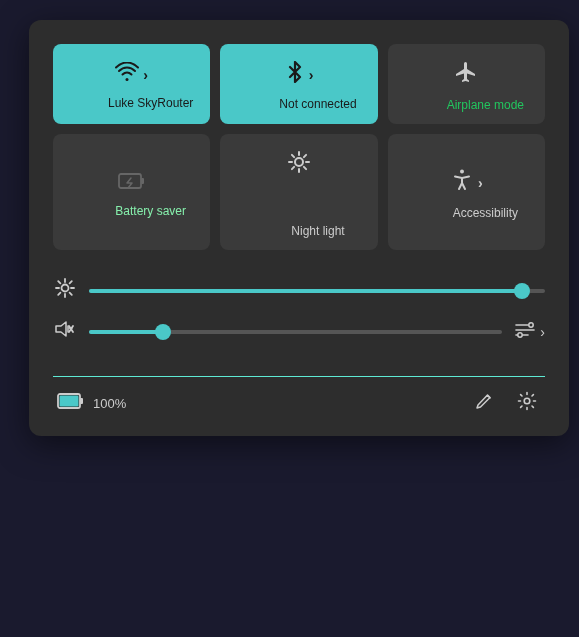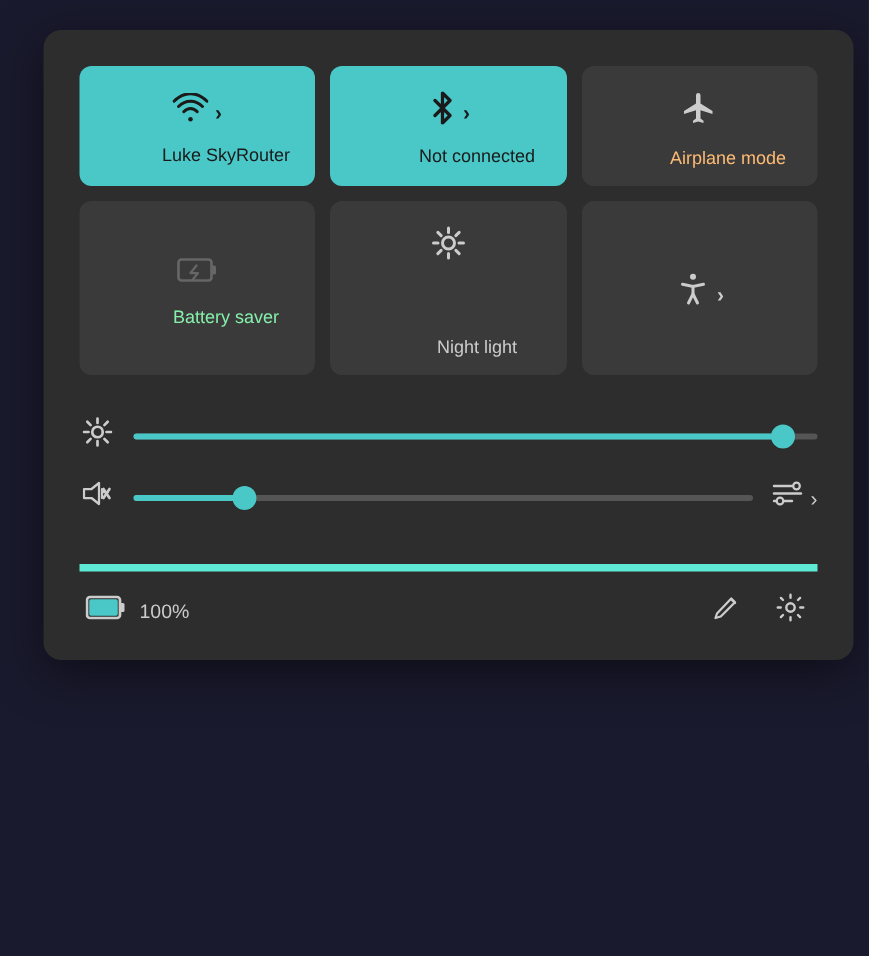--- a/index.html
+++ b/index.html
@@ -73,21 +73,21 @@
 
     .tile.airplane {
       background: #3a3a3a;
     }
 
     .tile.airplane .tile-icon {
       color: #ccc;
     }
 
     .tile.airplane .tile-label {
-      color: #fdba74;
+      color: #22c55e;
     }
 
     .tile.battery-saver {
       background: #3a3a3a;
     }
 
     .tile.night-light {
       background: #3a3a3a;
       gap: 36px;
     }
@@ -172,21 +172,21 @@
     .volume-chevron {
       font-size: 14px;
       color: #ccc;
     }
 
     .bottom-bar {
       display: flex;
       align-items: center;
       justify-content: space-between;
       padding: 10px 4px 0 4px;
-      border-top: 5px solid #5eead4;
+      border-top: 1px solid #5eead4;
       margin-top: 8px;
     }
 
     .battery-info {
       display: flex;
       align-items: center;
       gap: 8px;
     }
 
     .battery-icon {
@@ -306,20 +306,21 @@
         <span class="tile-icon" style="color:#ccc; font-size:22px;">
           <svg width="24" height="24" viewBox="0 0 24 24" fill="none">
             <circle cx="12" cy="3.5" r="2" fill="#ccc"></circle>
             <path d="M5 8.5l7 1.5 7-1.5" stroke="#ccc" stroke-width="2" stroke-linecap="round"></path>
             <path d="M12 10v5l-3 6" stroke="#ccc" stroke-width="2" stroke-linecap="round"></path>
             <path d="M12 15l3 6" stroke="#ccc" stroke-width="2" stroke-linecap="round"></path>
           </svg>
         </span>
         <span style="color:#ccc; font-size:14px; font-weight:bold;">›</span>
       </div>
+      <span class="tile-label" style="color:#ccc;">Accessibility</span>
     </div>
 
   </div>
 
   <div class="sliders-section">
 
     <div class="slider-row">
       <span class="slider-icon">
         <svg width="20" height="20" viewBox="0 0 20 20" fill="none">
           <circle cx="10" cy="10" r="3.5" stroke="#ccc" stroke-width="1.8"></circle>

